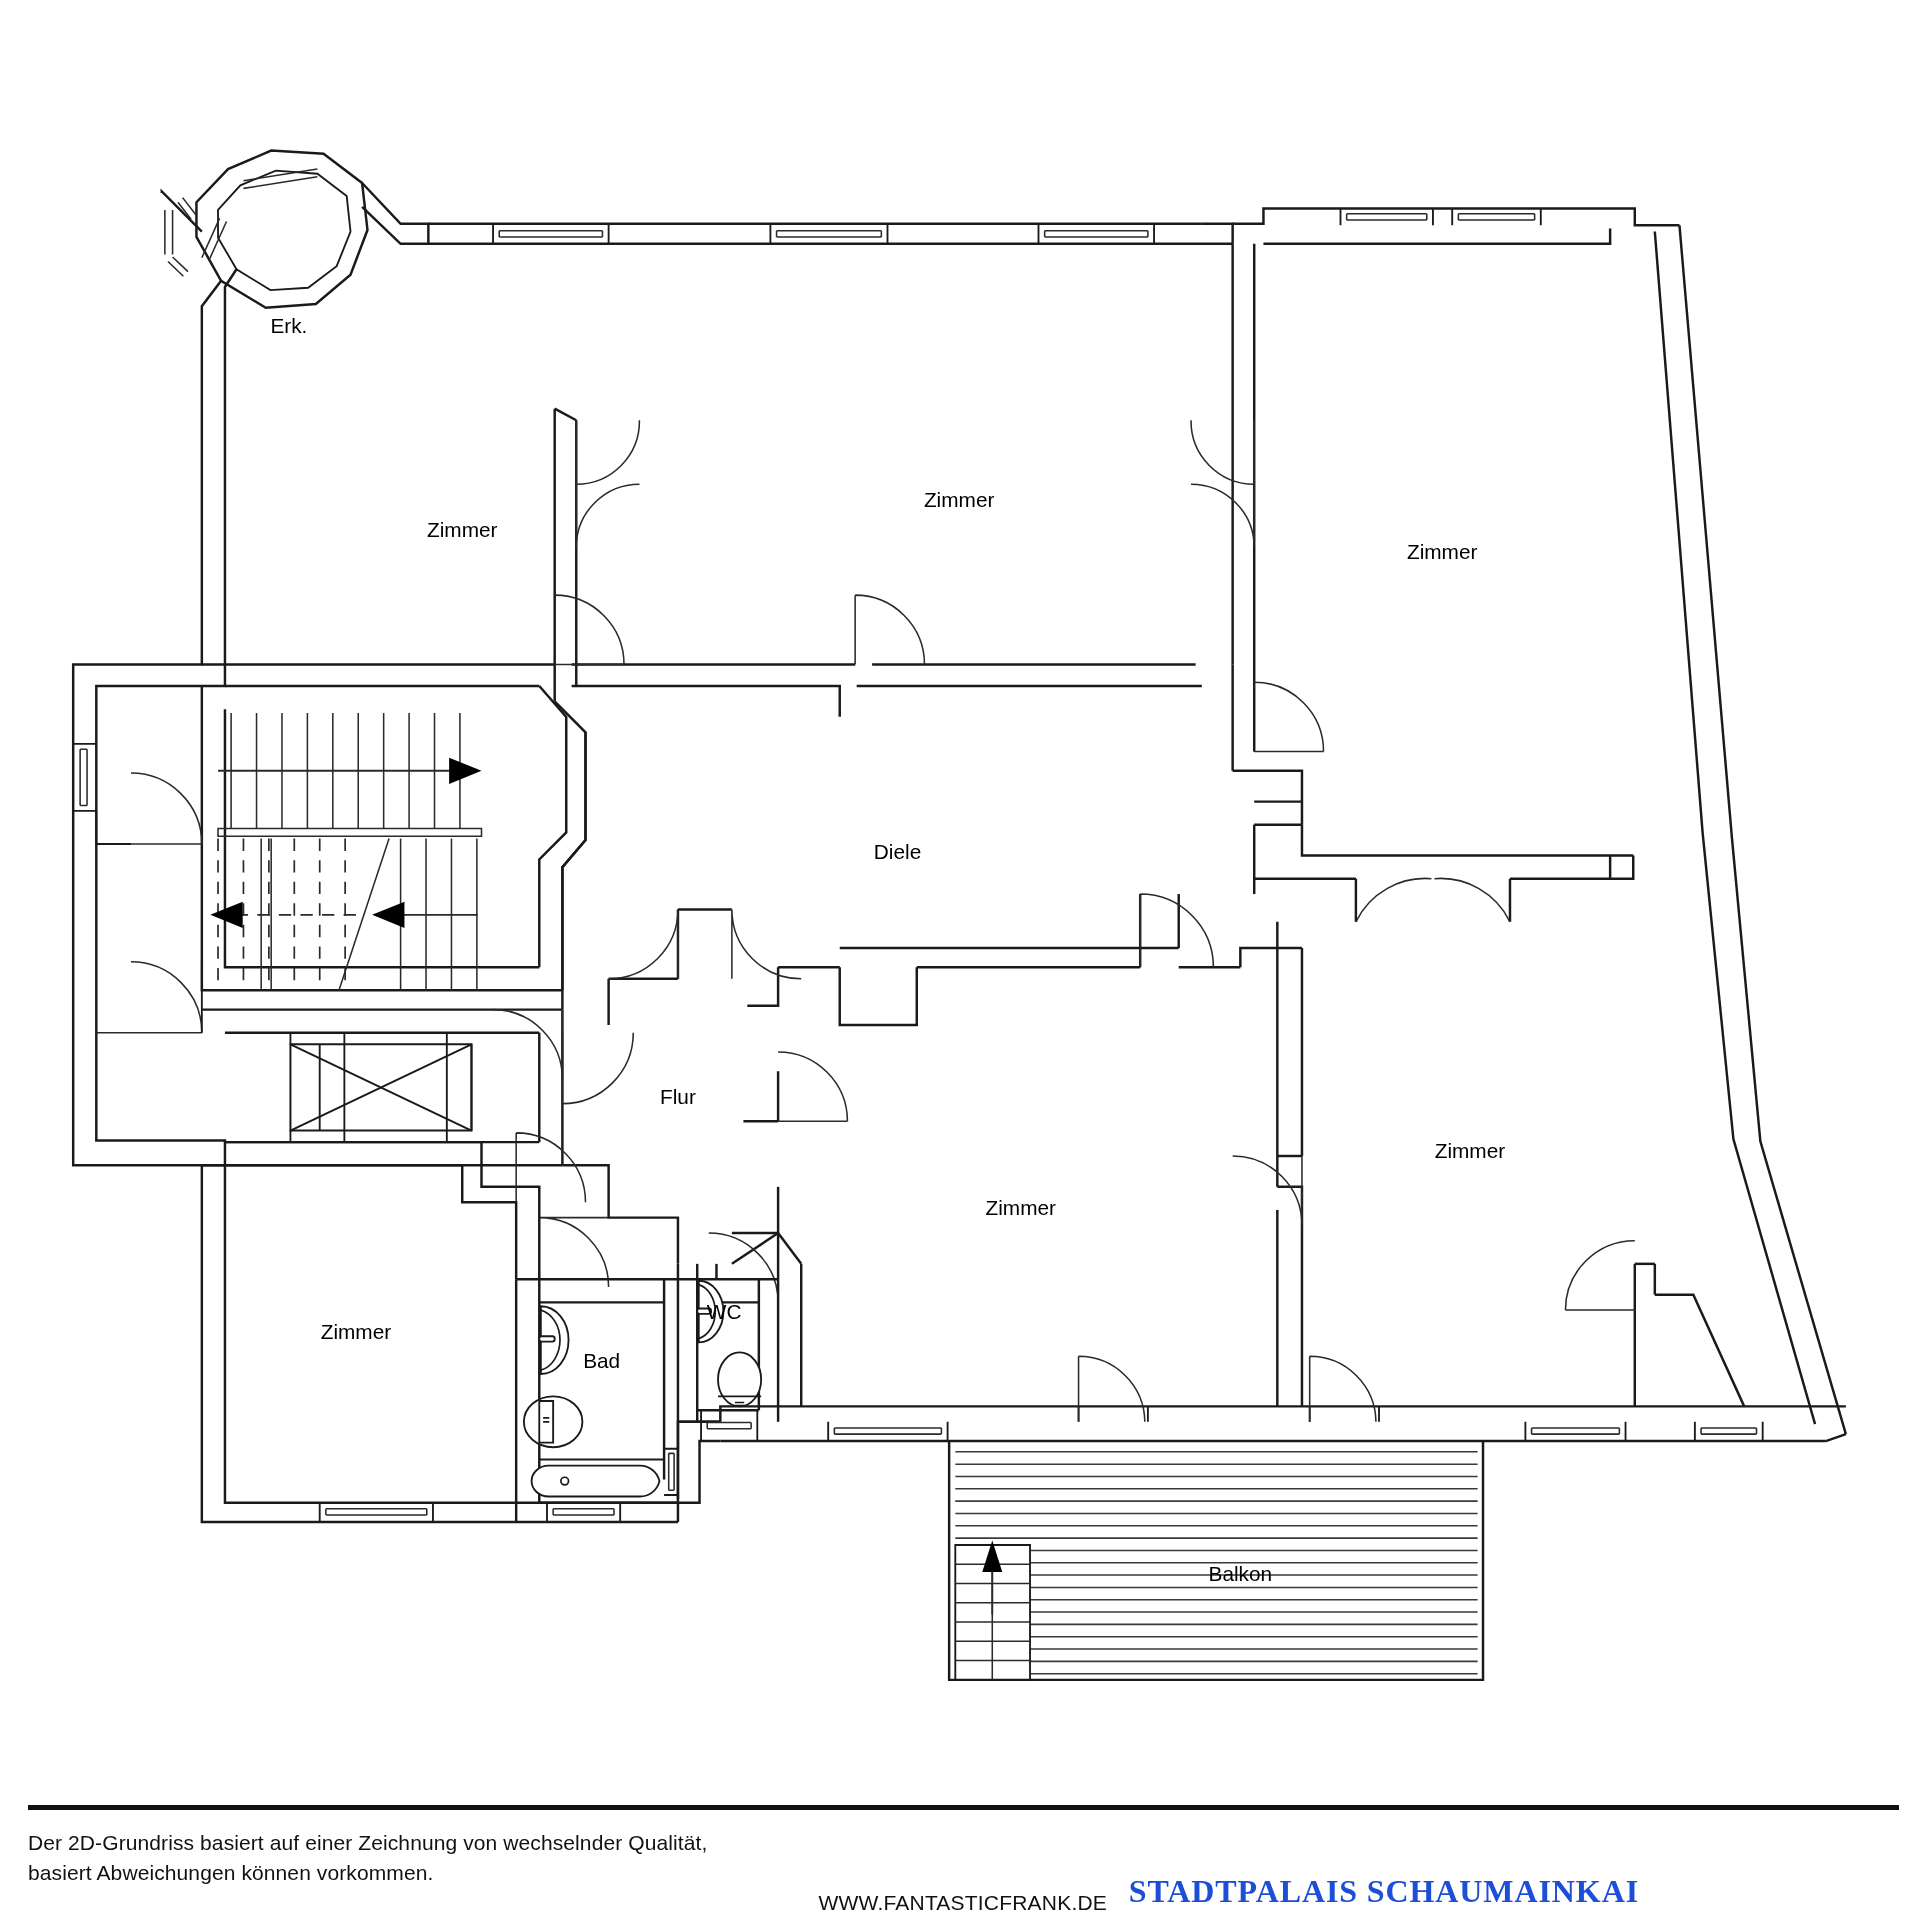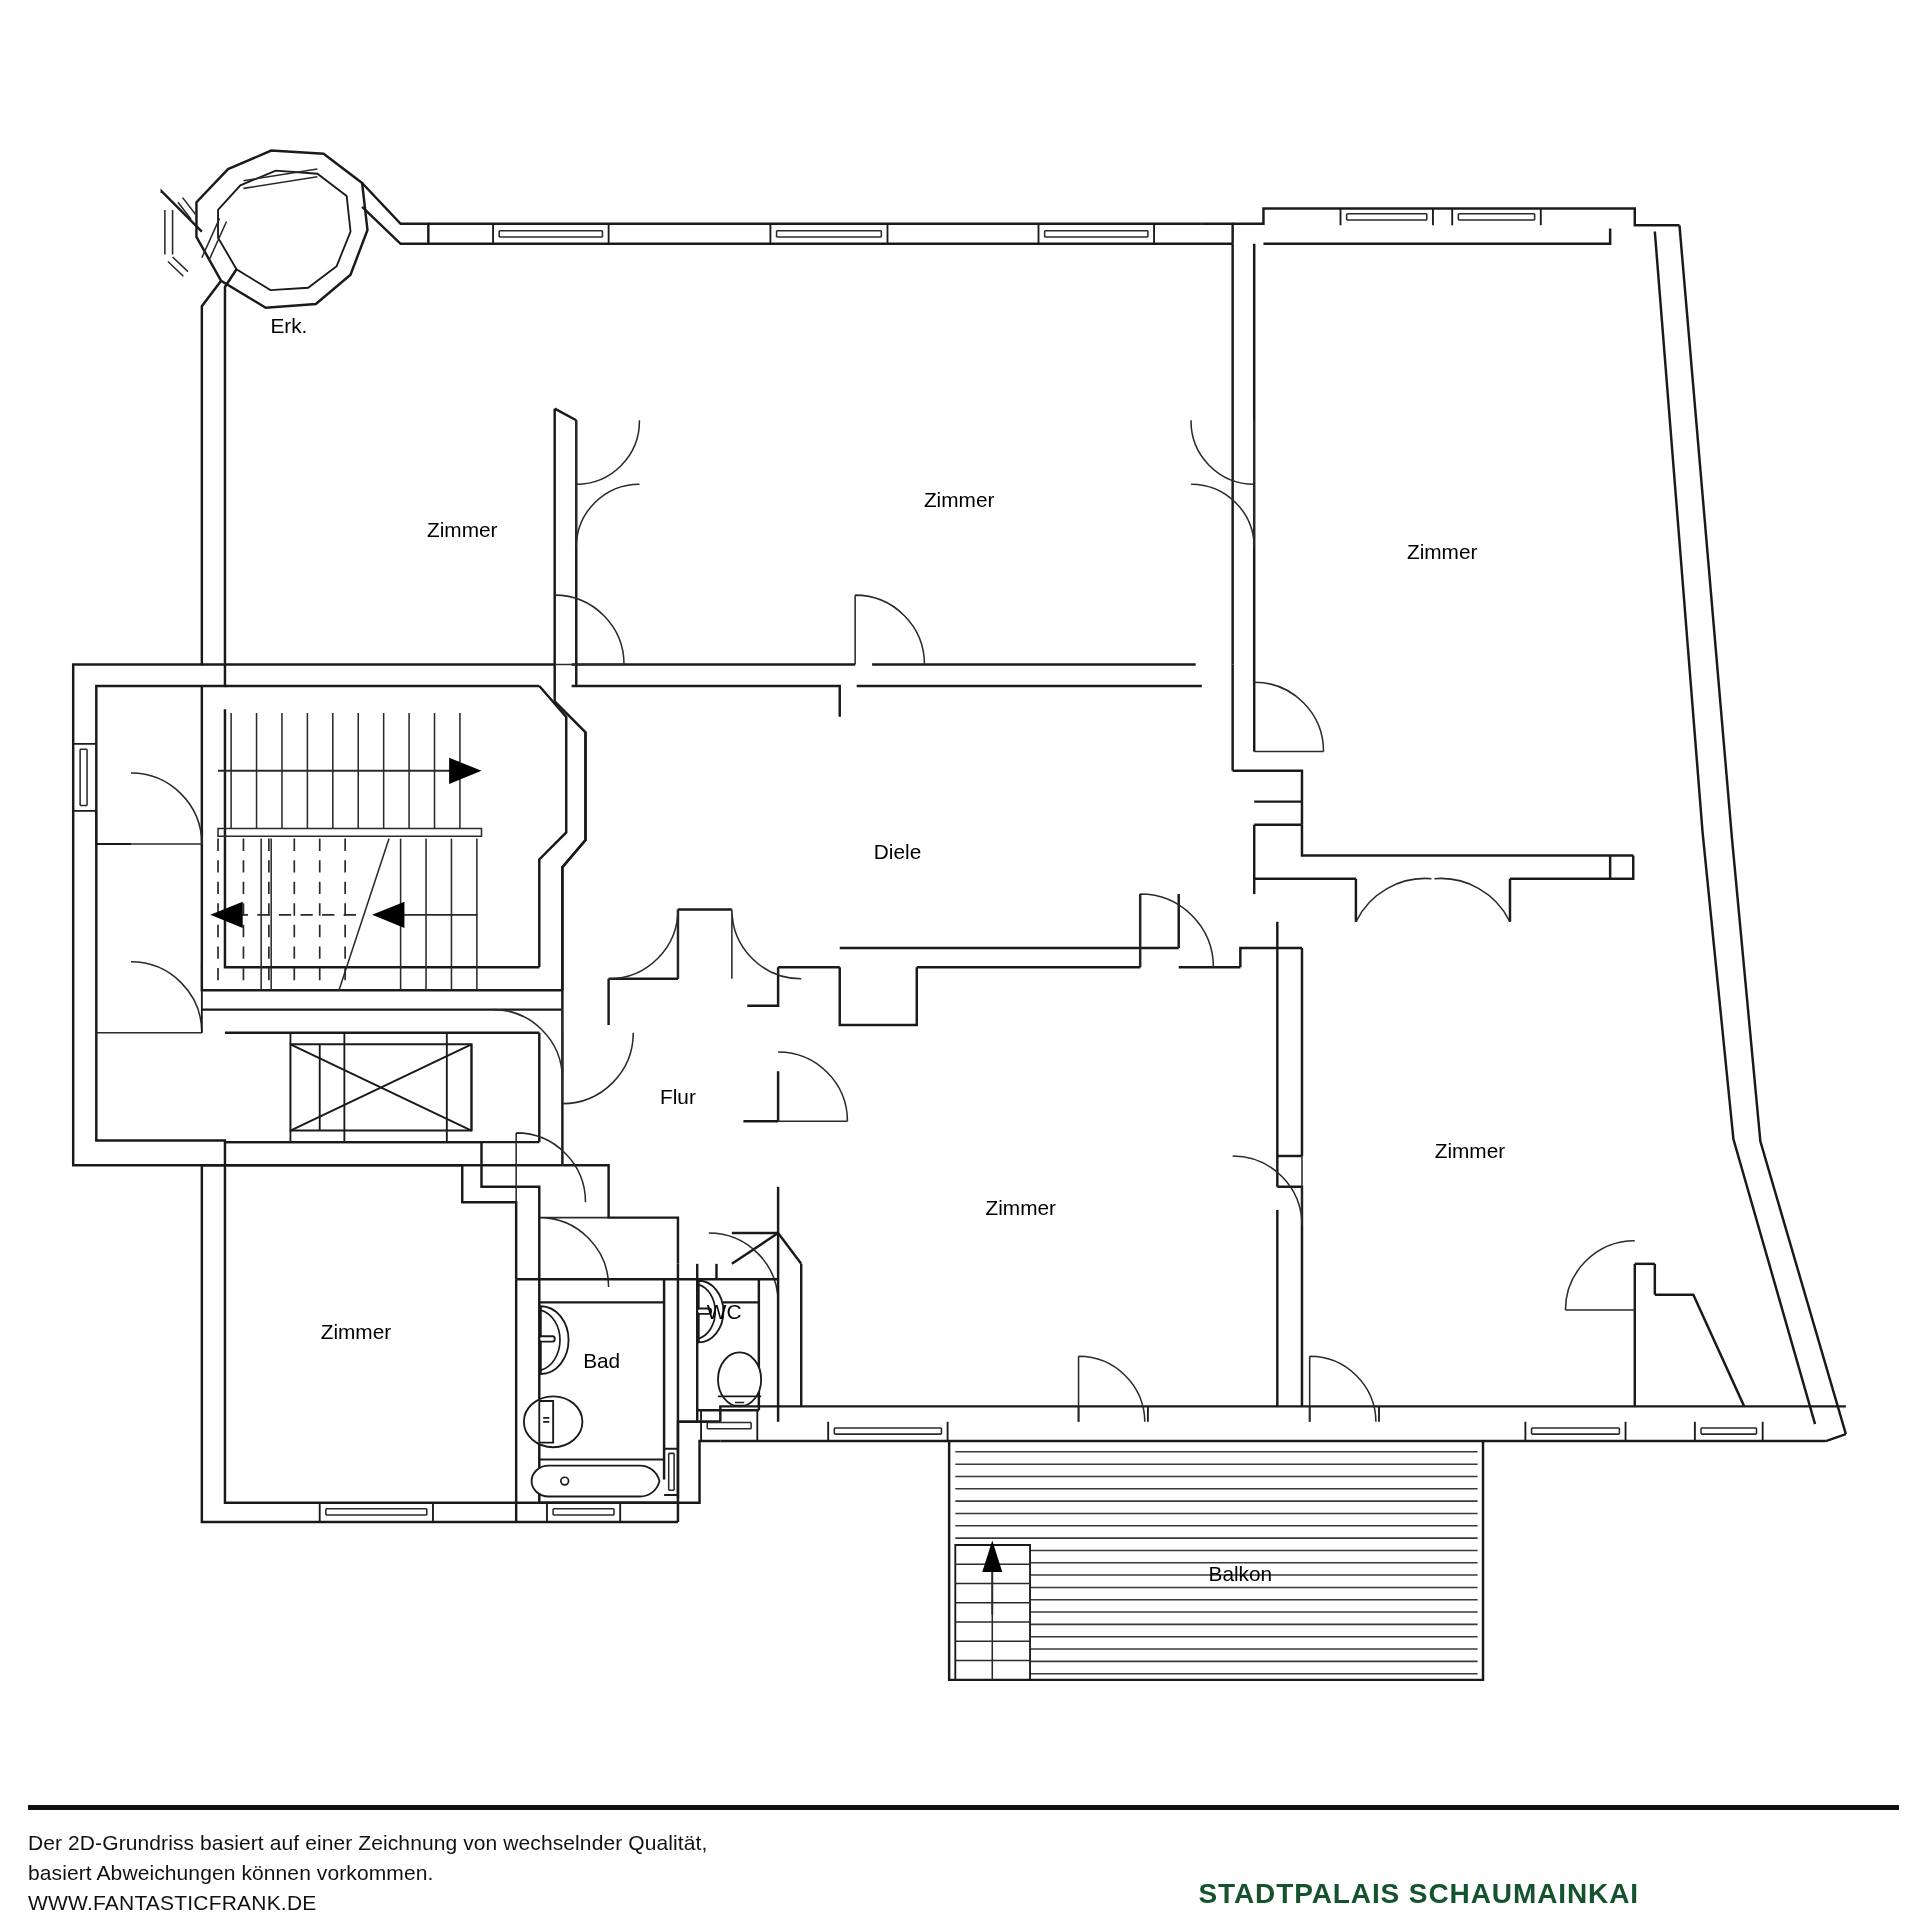--- a/index.html
+++ b/index.html
@@ -69,31 +69,32 @@
     top: 63px;
     width: 1079px;
     font-size: 21px;
     line-height: 1.42;
     letter-spacing: 0.1px;
     color: #111111;
     font-family: "Liberation Sans", sans-serif;
   }
   #footer-note .url {
     letter-spacing: 0.2px;
+    text-align: right;
   }
   #footer-title {
     position: absolute;
     right: 23px;
     bottom: 17px;
-    font-size: 28px;
+    font-size: 32px;
     font-weight: bold;
     letter-spacing: 0.9px;
-    color: #14532d;
+    color: #1d4ed8;
     white-space: nowrap;
-    font-family: Liberation Sans, sans-serif;
+    font-family: Liberation Serif, serif;
   }
 </style>
 </head>
 <body>
 
 <div id="plan-wrap">
 <svg id="floorplan" viewBox="0 0 2500 2290" xmlns="http://www.w3.org/2000/svg">
 
   <g>
 

